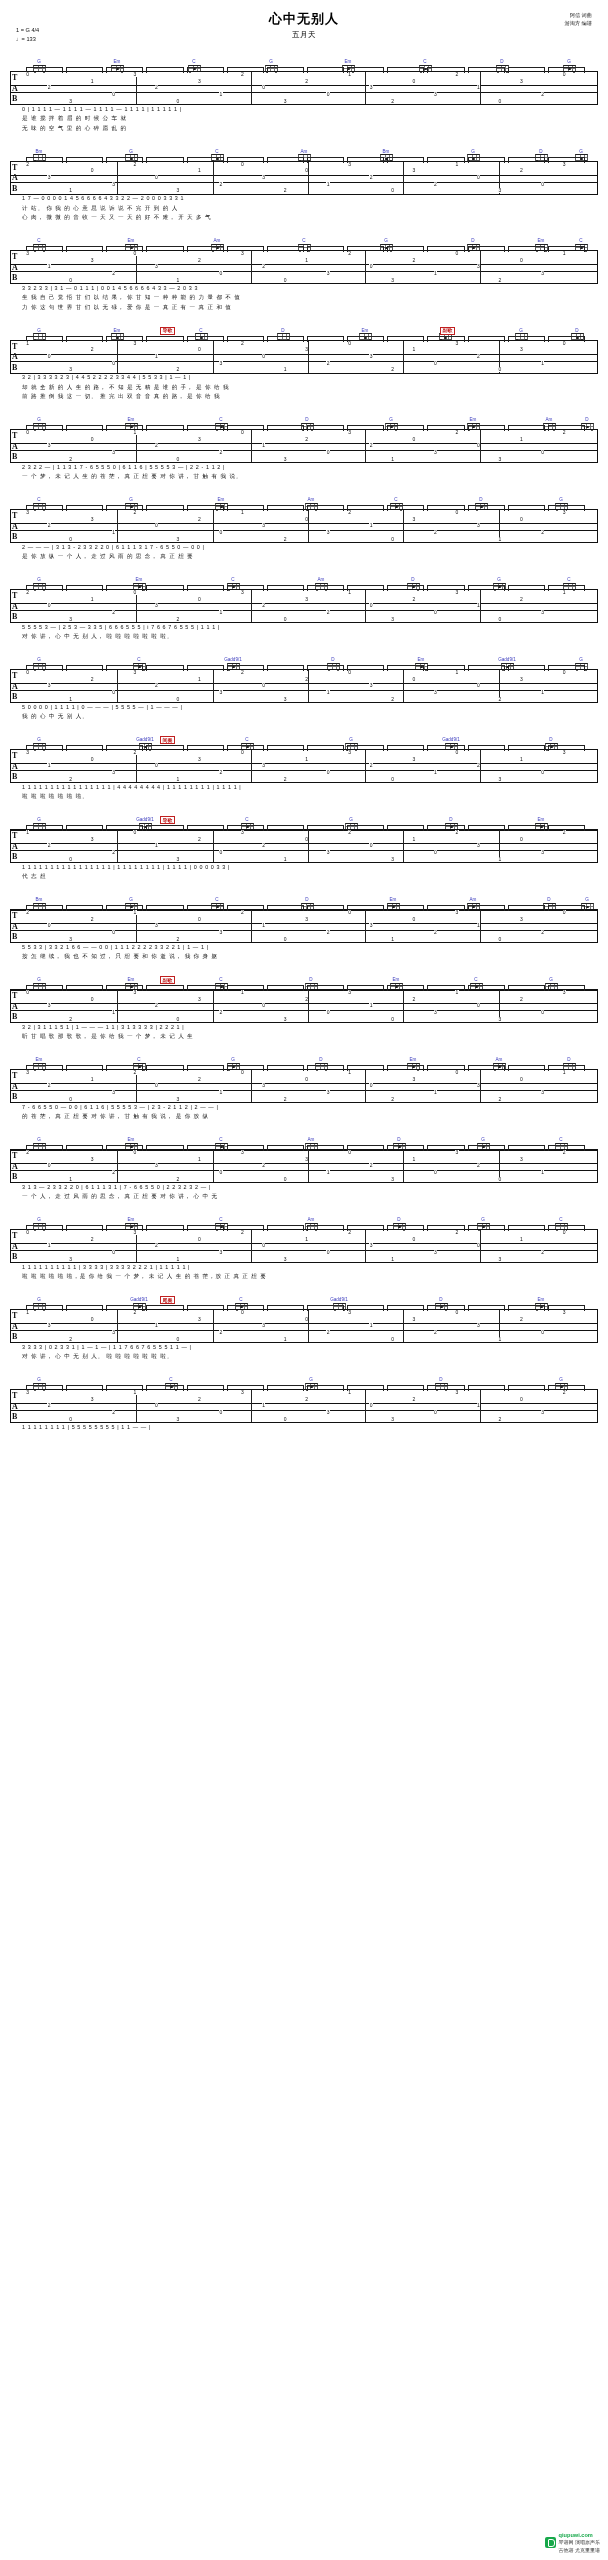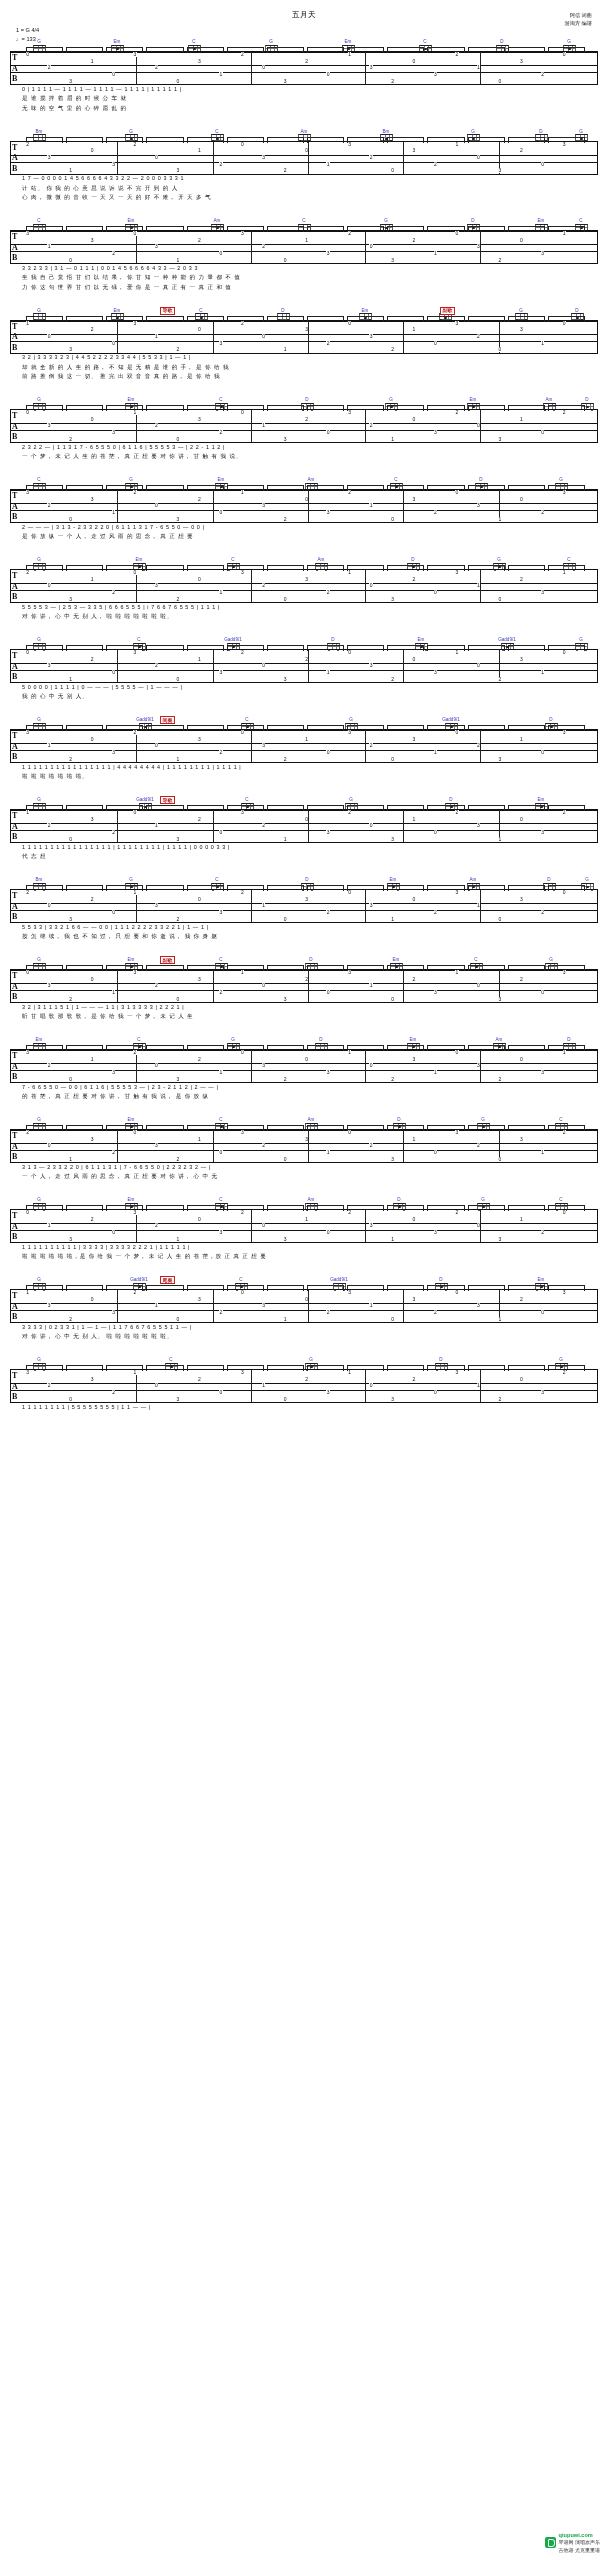--- a/index.html
+++ b/index.html
@@ -235,20 +235,21 @@
   .footer .ftext b { color: #17a84a; font-size: 5.6px; display:block; }
 </style>
 </head>
 <body>
 
 <div class="sheet-header">
   <div class="credits">
     <div>阿信 词曲</div>
     <div>游淘方 编谱</div>
   </div>
+  <div class="song-title">心中无别人</div>
   <div class="song-artist">五月天</div>
   <div class="keyinfo">
     <div>1 = G 4/4</div>
     <div>♩= 133</div>
   </div>
 </div>
 
 <div class="systems" id="systems">
     <div class="system">
       <div class="chordrow">

